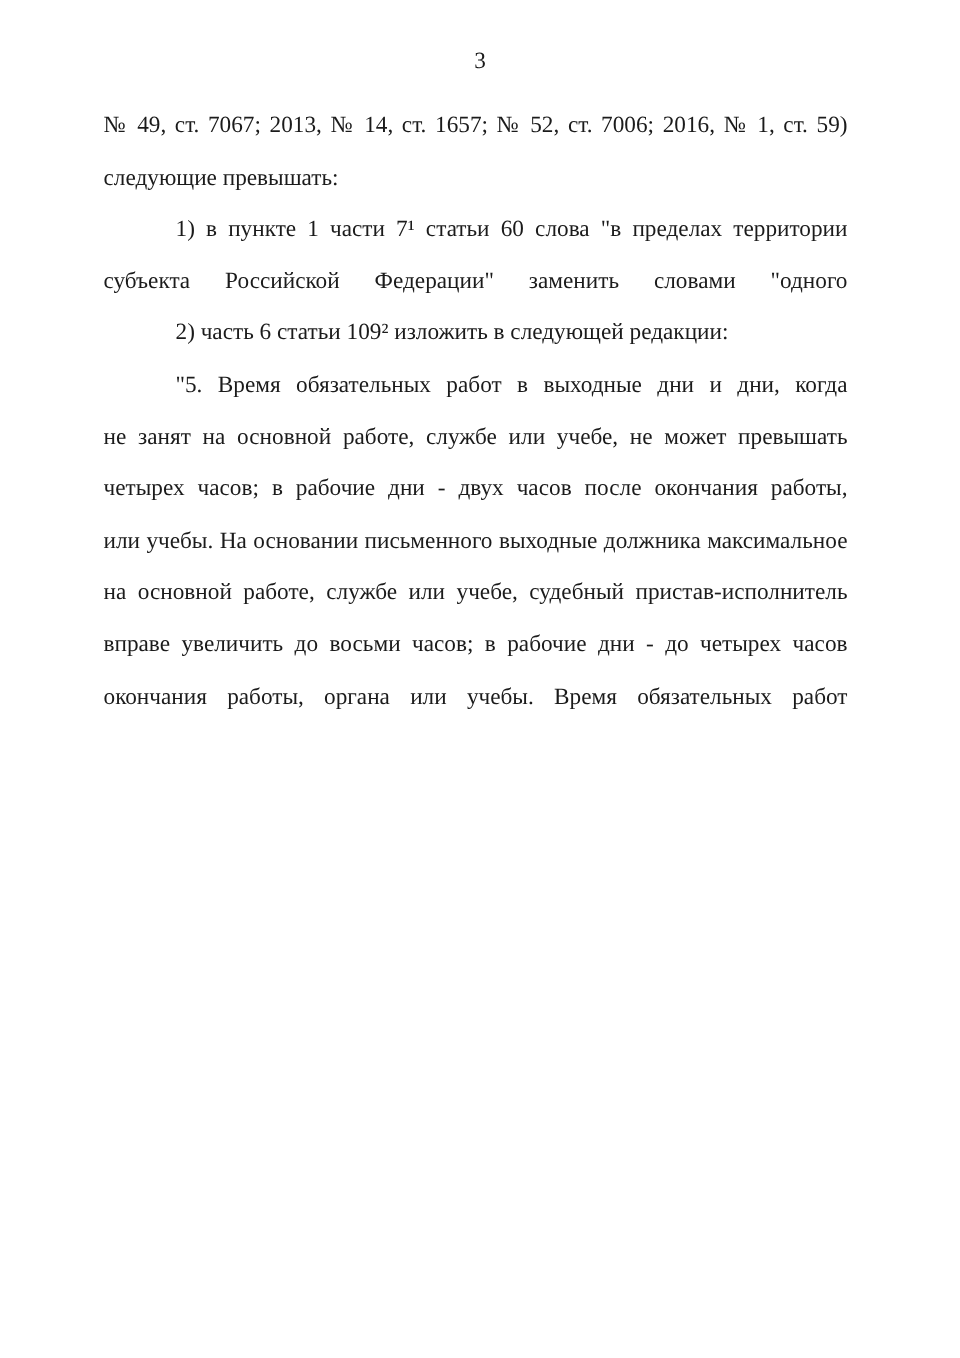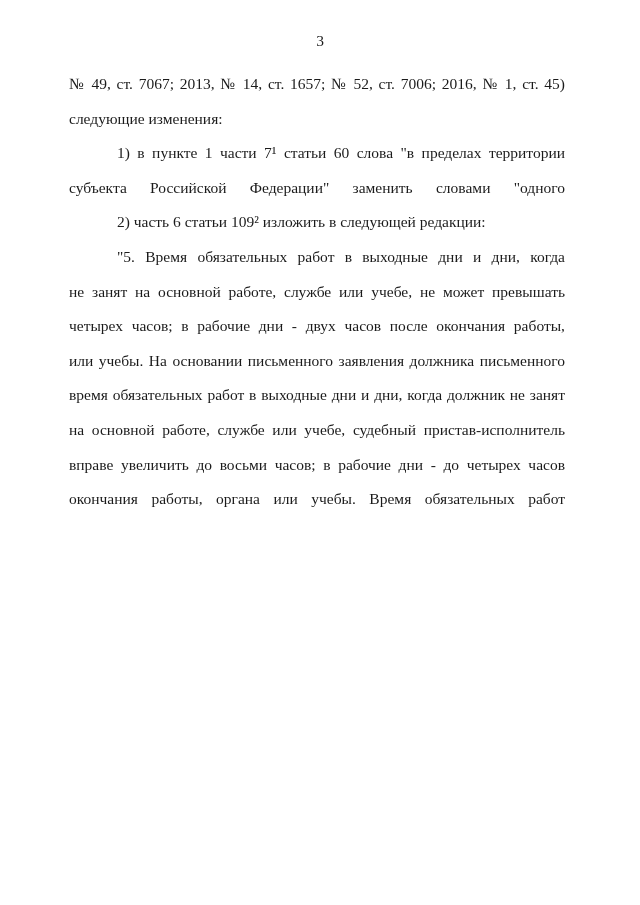--- a/index.html
+++ b/index.html
@@ -49,38 +49,37 @@
 </head>
 <body>
 
 <div class="page">
 
   <div class="page-number">3</div>
 
   <div class="text-block">
 
     <div class="para">
-      <div class="line">№ 49, ст. 7067; 2013, № 14, ст. 1657; № 52, ст. 7006; 2016, № 1, ст. 45)</div>
-      <div class="line short">следующие изменения:</div>
+      <div class="line">№ 49, ст. 7067; 2013, № 14, ст. 1657; № 52, ст. 7006; 2016, № 1, ст. 59)</div>
+      <div class="line short">следующие превышать:</div>
     </div>
 
     <div class="para">
       <div class="line indent">1) в пункте 1 части 7¹ статьи 60 слова "в пределах территории</div>
       <div class="line">субъекта Российской Федерации" заменить словами "одного</div>
     </div>
 
     <div class="para">
       <div class="line indent short">2) часть 6 статьи 109² изложить в следующей редакции:</div>
     </div>
 
     <div class="para">
       <div class="line indent">"5. Время обязательных работ в выходные дни и дни, когда должник</div>
       <div class="line">не занят на основной работе, службе или учебе, не может превышать</div>
       <div class="line">четырех часов; в рабочие дни - двух часов после окончания работы, службы</div>
-      <div class="line">или учебы. На основании письменного заявления должника письменного</div>
-      <div class="line">время обязательных работ в выходные дни и дни, когда должник не занят</div>
+      <div class="line">или учебы. На основании письменного выходные должника максимальное</div>
       <div class="line">на основной работе, службе или учебе, судебный пристав-исполнитель</div>
       <div class="line">вправе увеличить до восьми часов; в рабочие дни - до четырех часов после</div>
       <div class="line">окончания работы, органа или учебы. Время обязательных работ</div>
     </div>
 
   </div>
 </div>
 
 </body></html>

